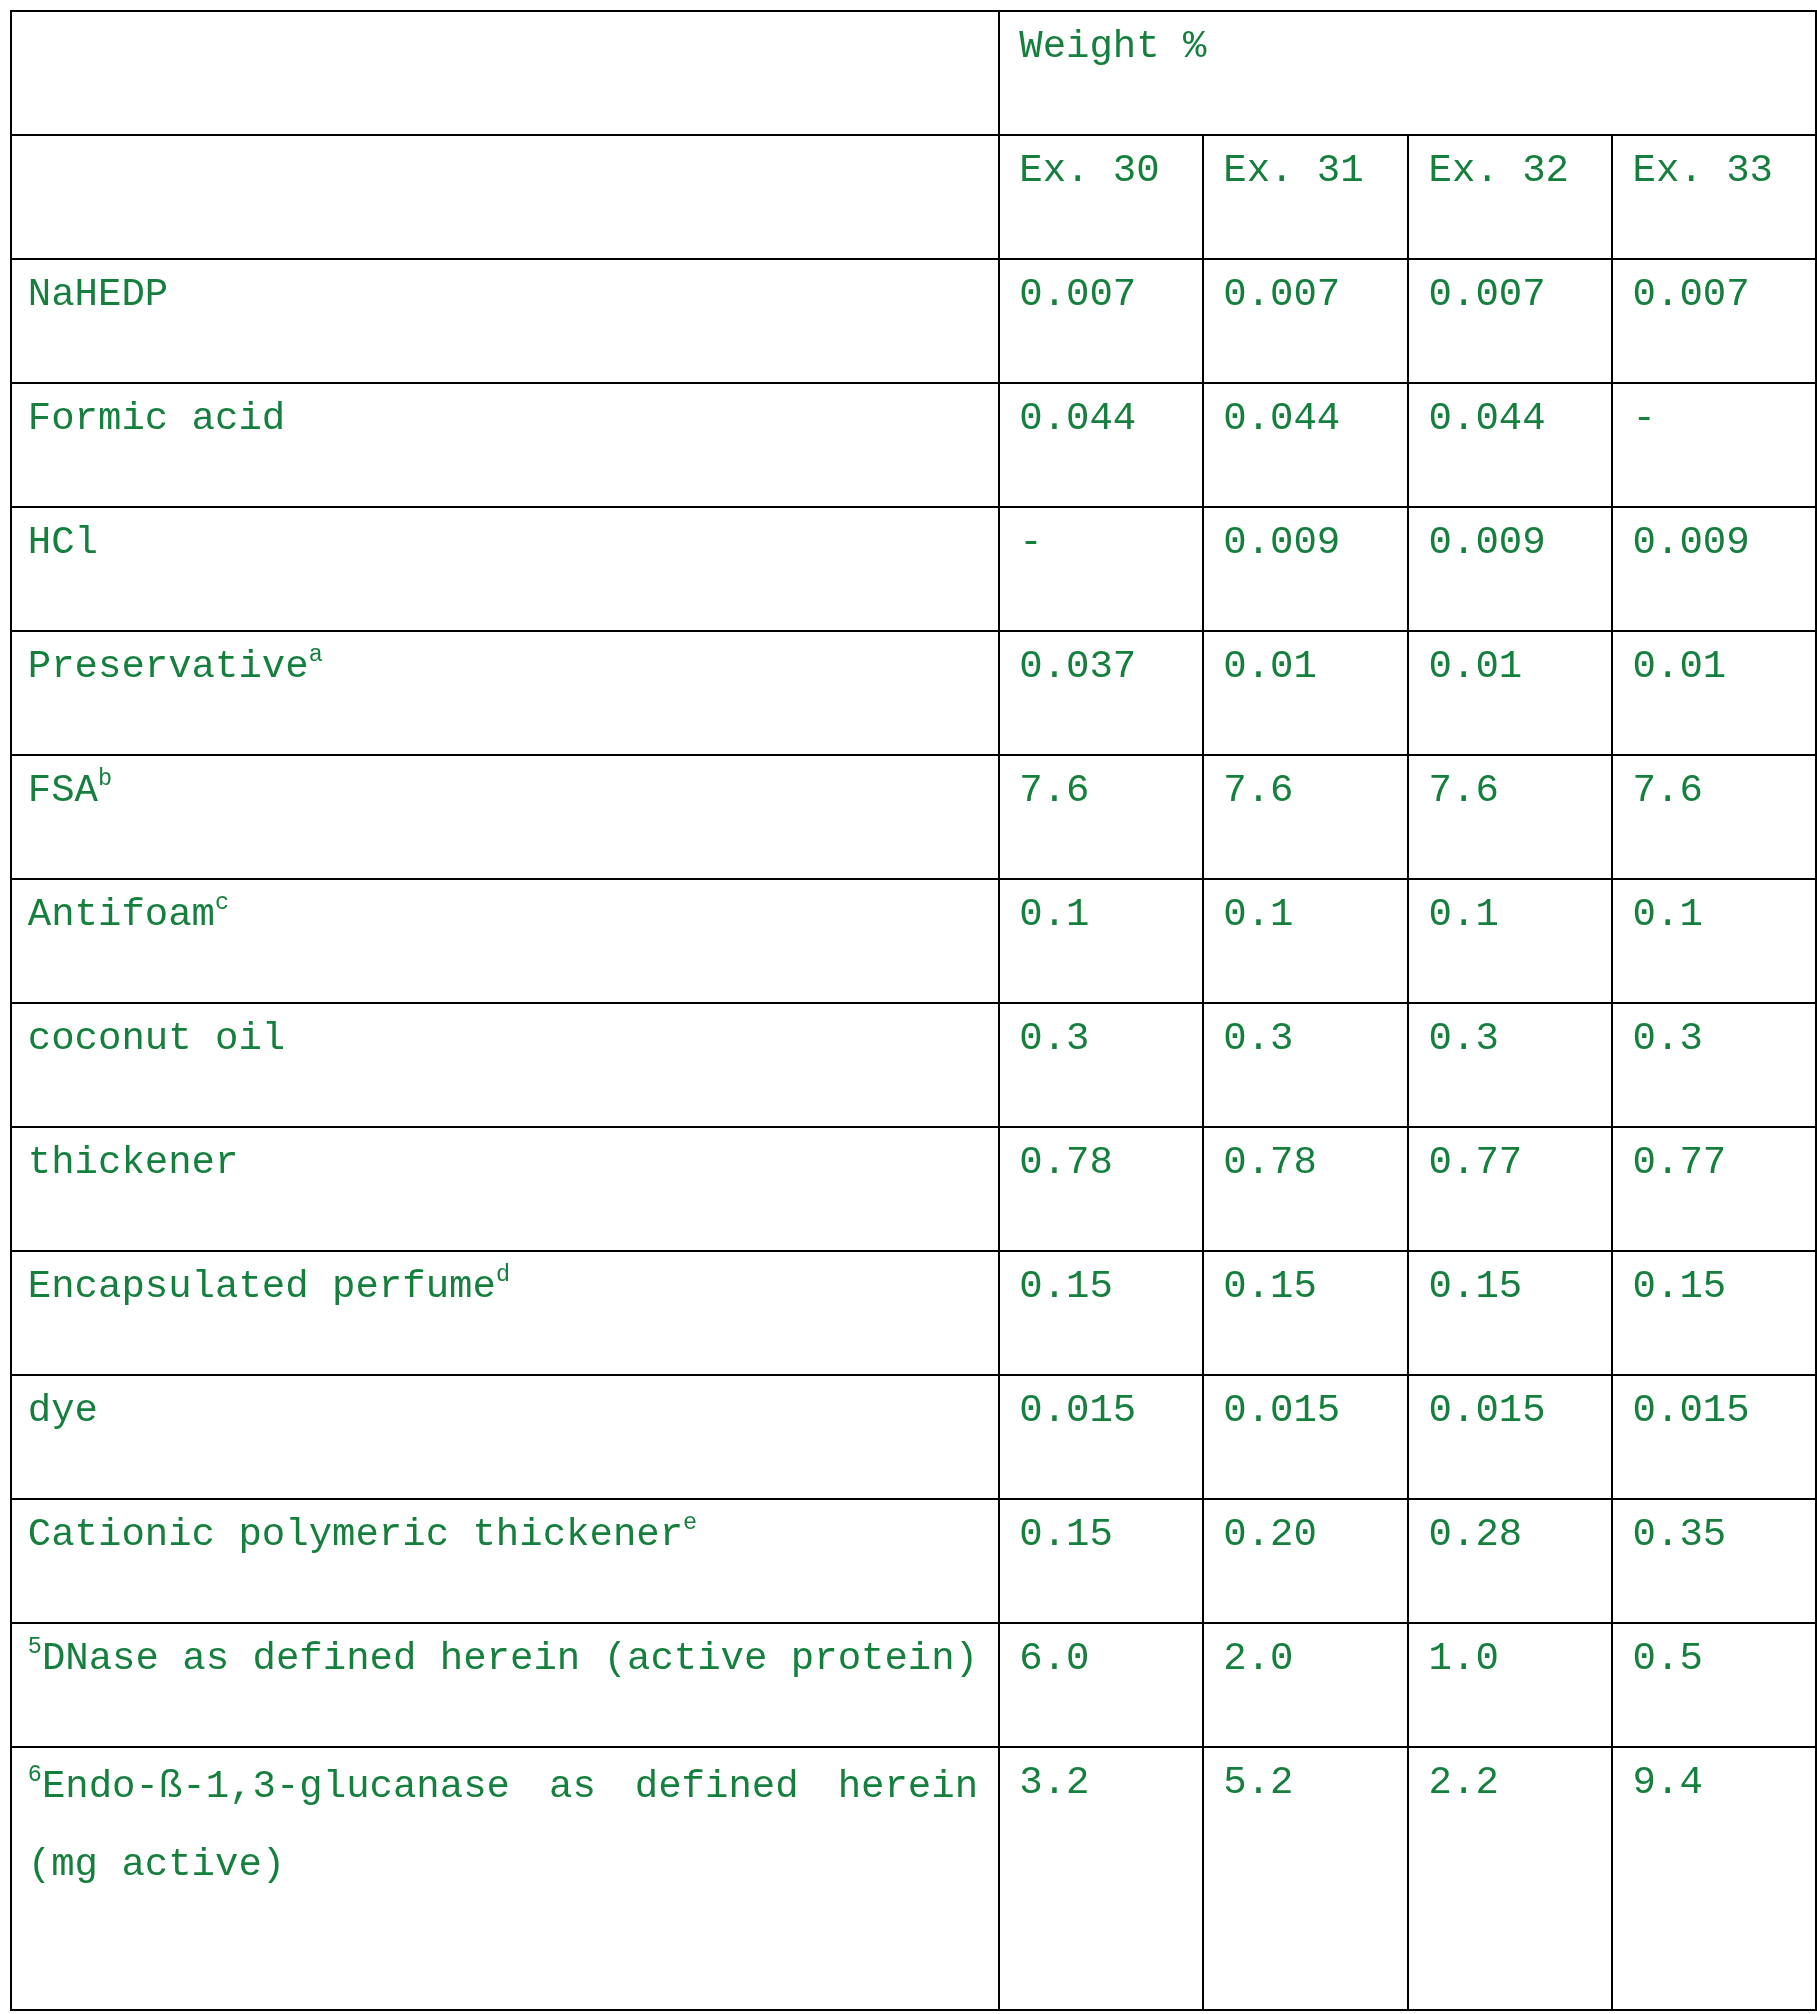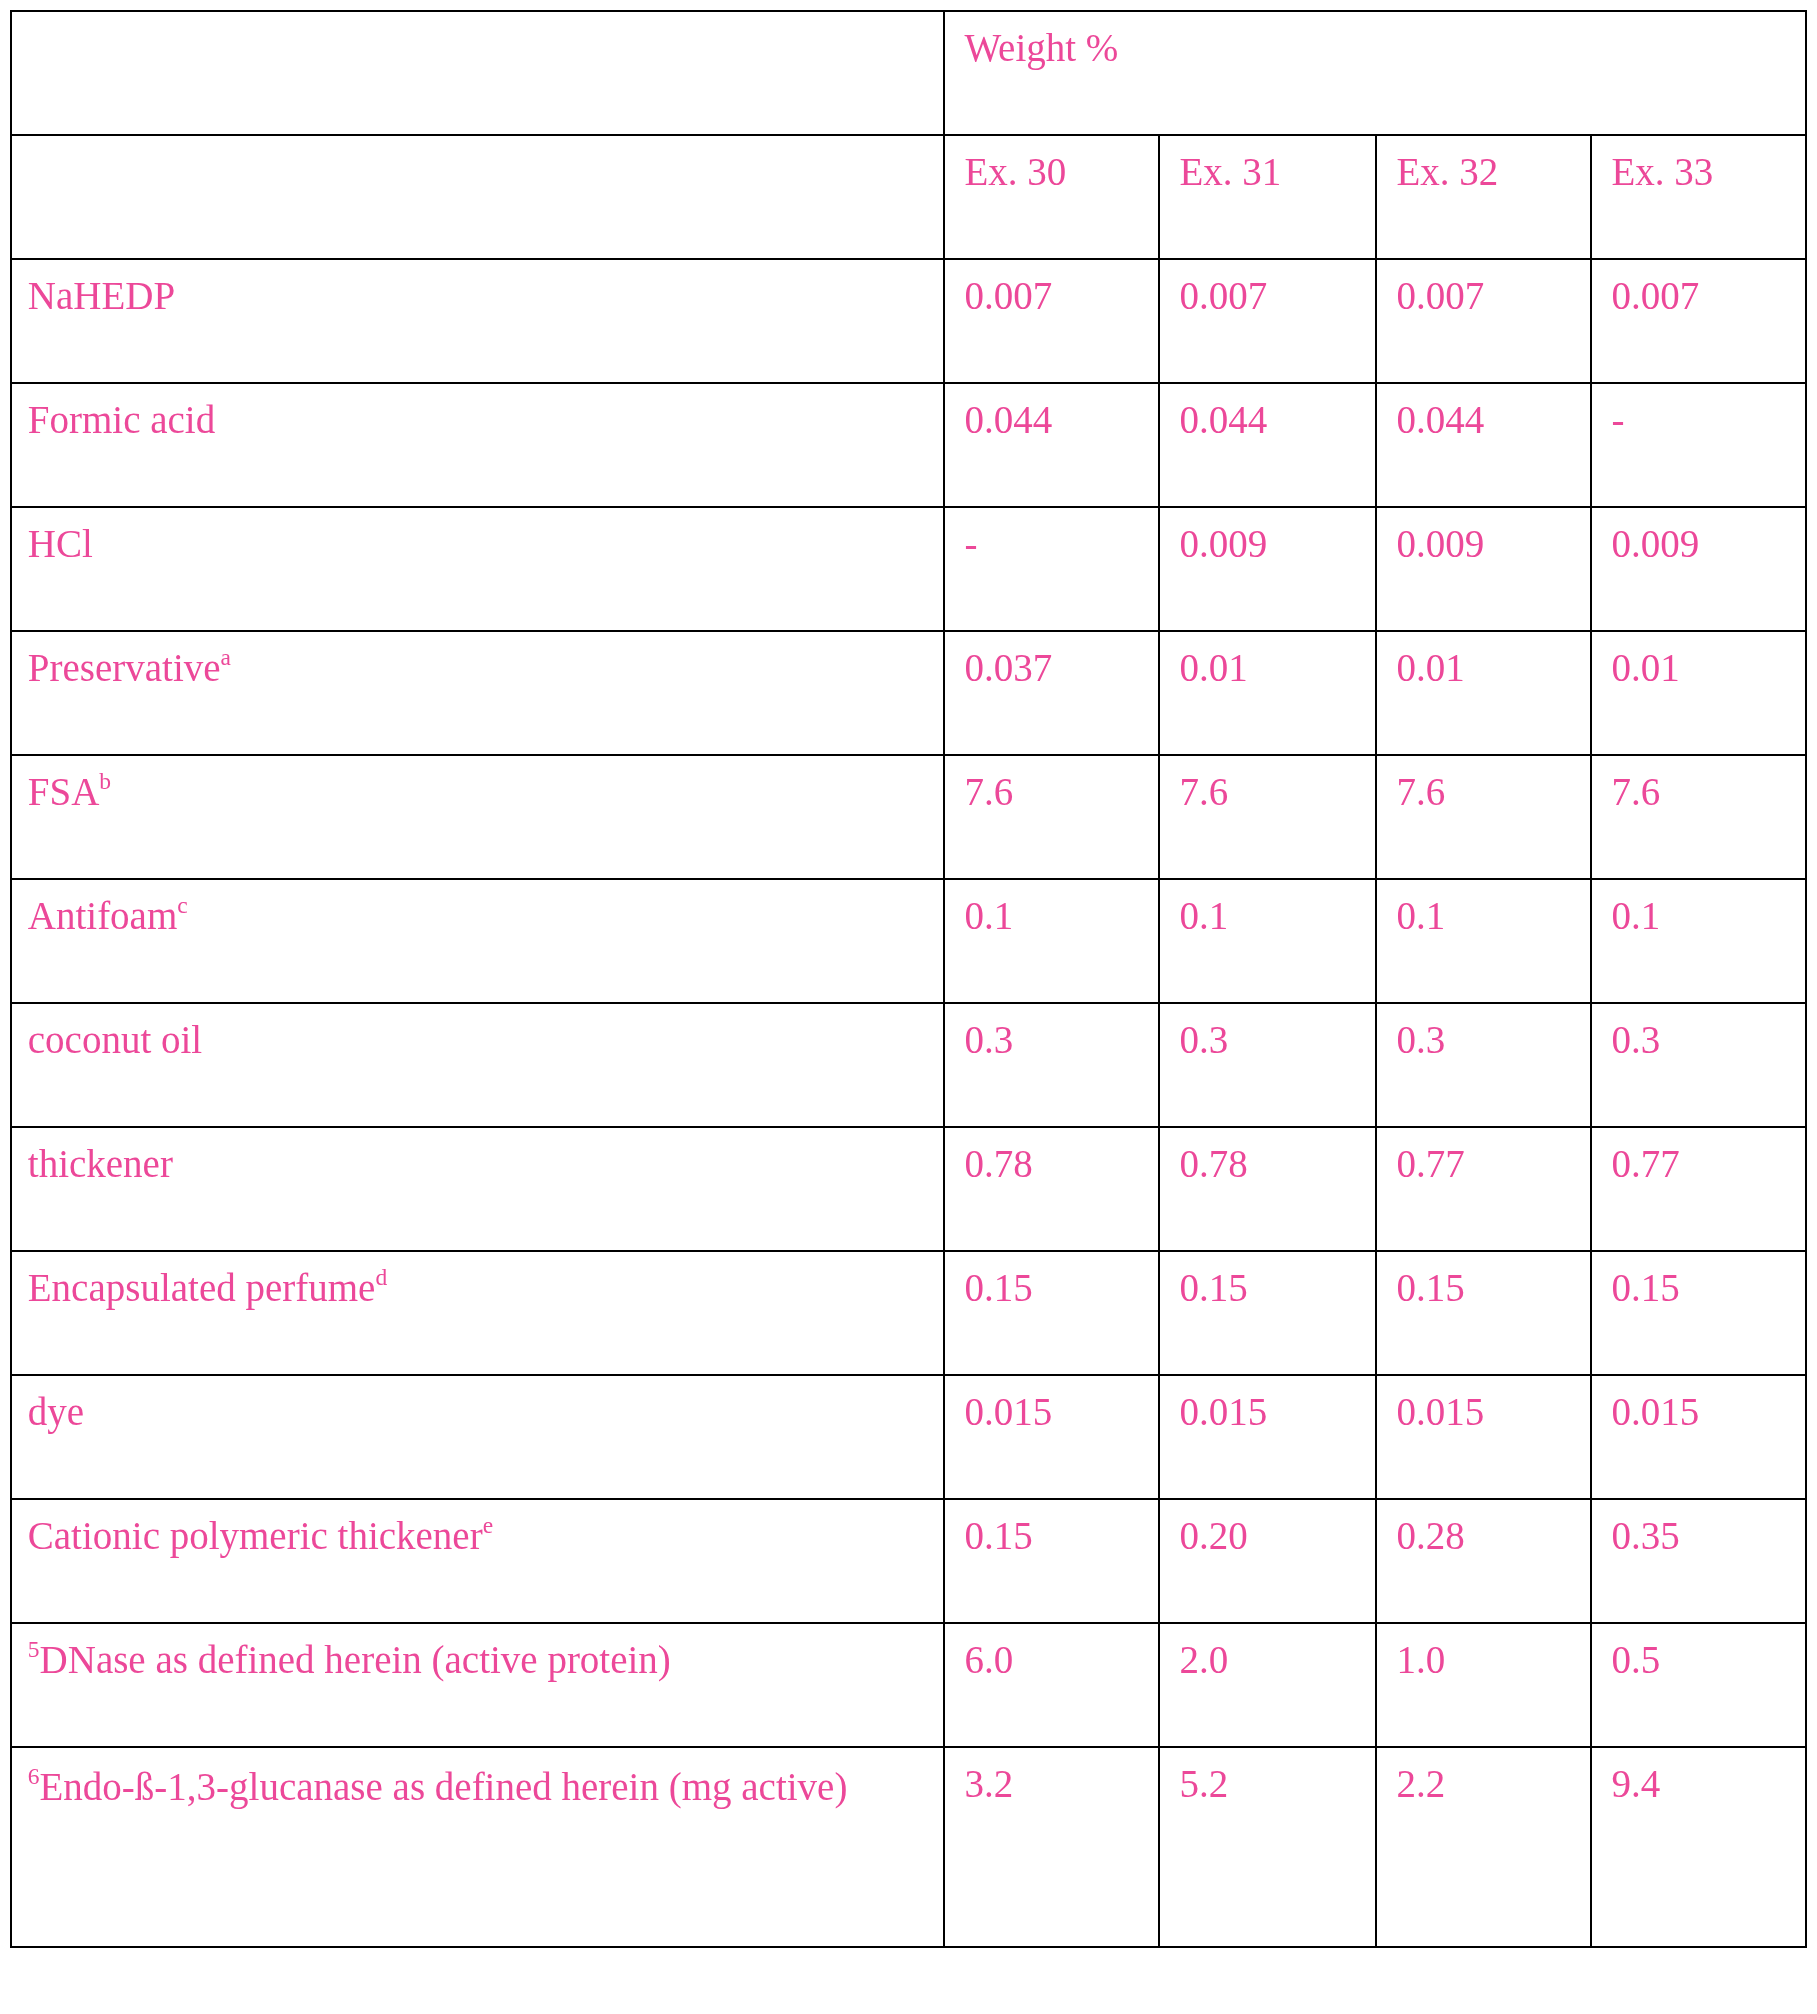--- a/index.html
+++ b/index.html
@@ -2,36 +2,36 @@
 <html><head>
   <meta charset="utf-8">
   <style>
     html, body { margin: 0; padding: 0; background: #ffffff; }
     body { width: 1817px; height: 2014px; position: relative; overflow: hidden; }
     .tbl {
       position: absolute;
       left: 9.8px; top: 9.8px;
       border-collapse: collapse;
       table-layout: fixed;
-      font-family: Liberation Serif, serif;
+      font-family: Liberation Mono, monospace;
       font-size: 39px;
-      color: #ec4899;
+      color: #15803d;
     }
     .tbl td {
       border: 2.9px solid #000;
       vertical-align: top;
       padding: 13.7px 19.6px 0 19.6px;
       height: 124px;
       box-sizing: border-box;
       line-height: 45px;
       white-space: nowrap;
     }
     .tbl td.label { padding-left: 16px; }
     .tbl td.wrap { white-space: normal; text-align: justify; text-align-last: left; line-height: 78px; padding-top: 0; }
-    .tbl tr.last td { height: 200px; }
+    .tbl tr.last td { height: 263px; }
     sup { font-size: 23.5px; vertical-align: 15.7px; line-height: 0; }
     .c0 { width: 933px; }
     .c1 { width: 215px; }
     .c2 { width: 217px; }
     .c3 { width: 215px; }
     .c4 { width: 215px; }
   </style>
 </head>
 <body>
 

